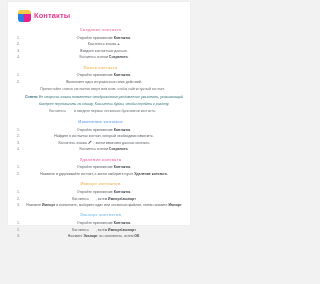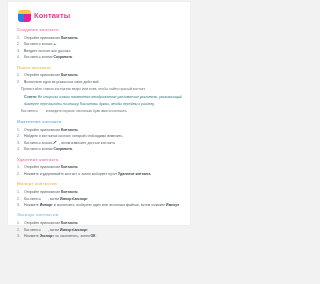--- a/index.html
+++ b/index.html
@@ -10,20 +10,21 @@
     overflow:hidden;
   }
   #page{
     position:absolute;left:0;top:0;width:200px;height:284px;
     background:#f2f2f2;
   }
   .card{
     position:absolute;left:8px;top:2px;width:182px;height:223px;
     background:#ffffff;
     box-shadow:0 0 1px rgba(0,0,0,0.10);
+    text-align:center;
   }
   .inner{
     padding:7px 6px 4px 7px;
   }
   
   .titlerow{display:flex;align-items:center;gap:3px;margin:1px 0 6px 3px;}
   .applogo{
     width:13px;height:12px;border-radius:3px;overflow:hidden;
     display:block;flex:0 0 auto;position:relative;
   }

